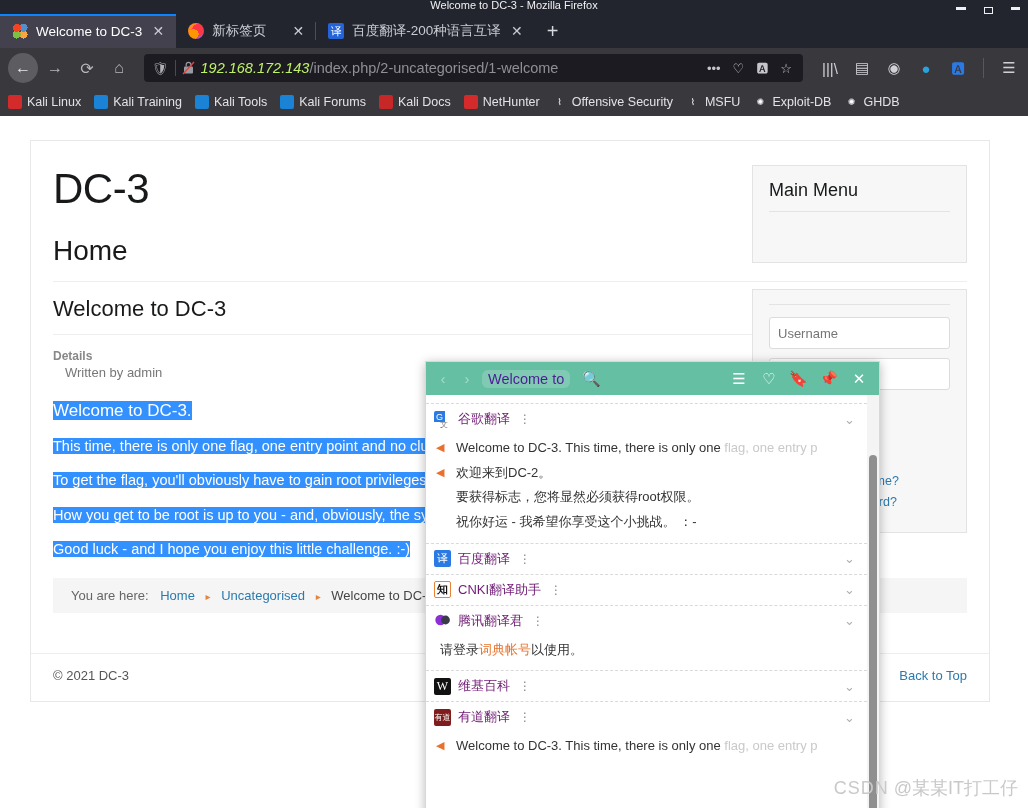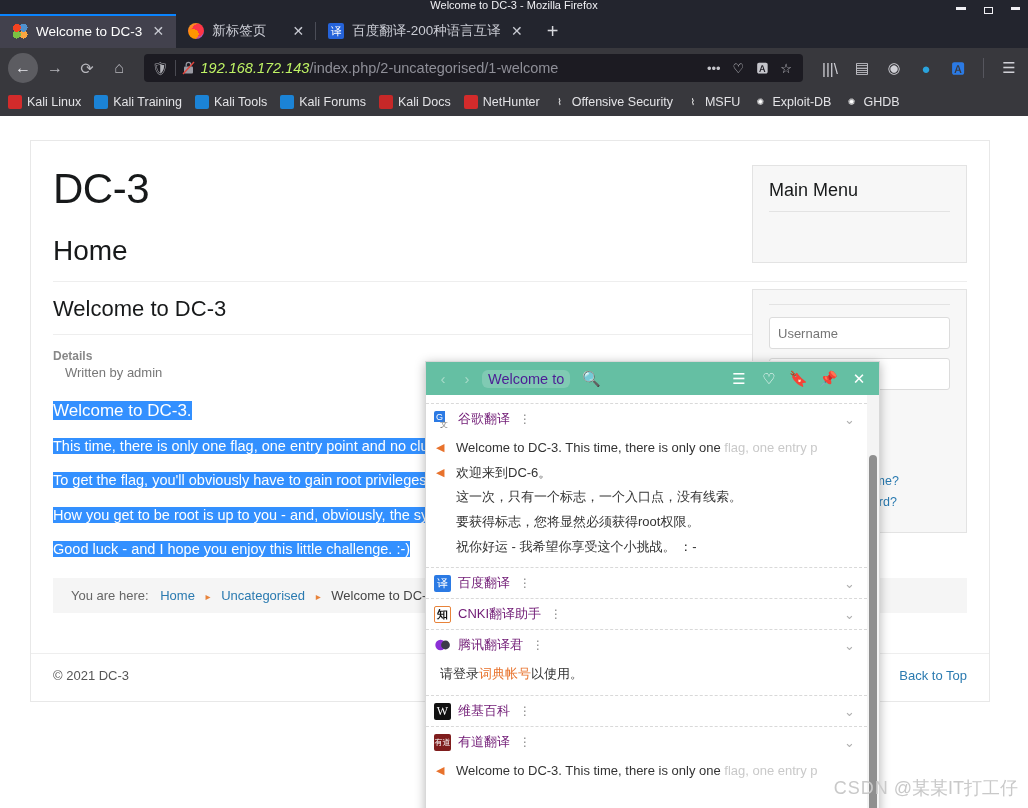--- a/index.html
+++ b/index.html
@@ -379,25 +379,21 @@
             <span class="eng-dots">⋮</span>
             <span class="eng-caret">⌄</span>
           </div>
           <div class="tr-lines">
             <div class="tr-line">
                 <span class="spk">◀</span>
                 <span class="txt"><span>Welcome to DC-3. This time, there is only one </span><span class="fade">flag, one entry p</span></span>
               </div>
             <div class="tr-line">
                 <span class="spk">◀</span>
-                <span class="txt">欢迎来到DC-6。</span>
-              </div>
-            <div class="tr-line">
-                <span class="spk blank">◀</span>
-                <span class="txt">这一次，只有一个标志，一个入口点，没有线索。</span>
+                <span class="txt">欢迎来到DC-2。</span>
               </div>
             <div class="tr-line">
                 <span class="spk blank">◀</span>
                 <span class="txt">要获得标志，您将显然必须获得root权限。</span>
               </div>
             <div class="tr-line">
                 <span class="spk blank">◀</span>
                 <span class="txt">祝你好运 - 我希望你享受这个小挑战。 ：-</span>
               </div>
           </div>

